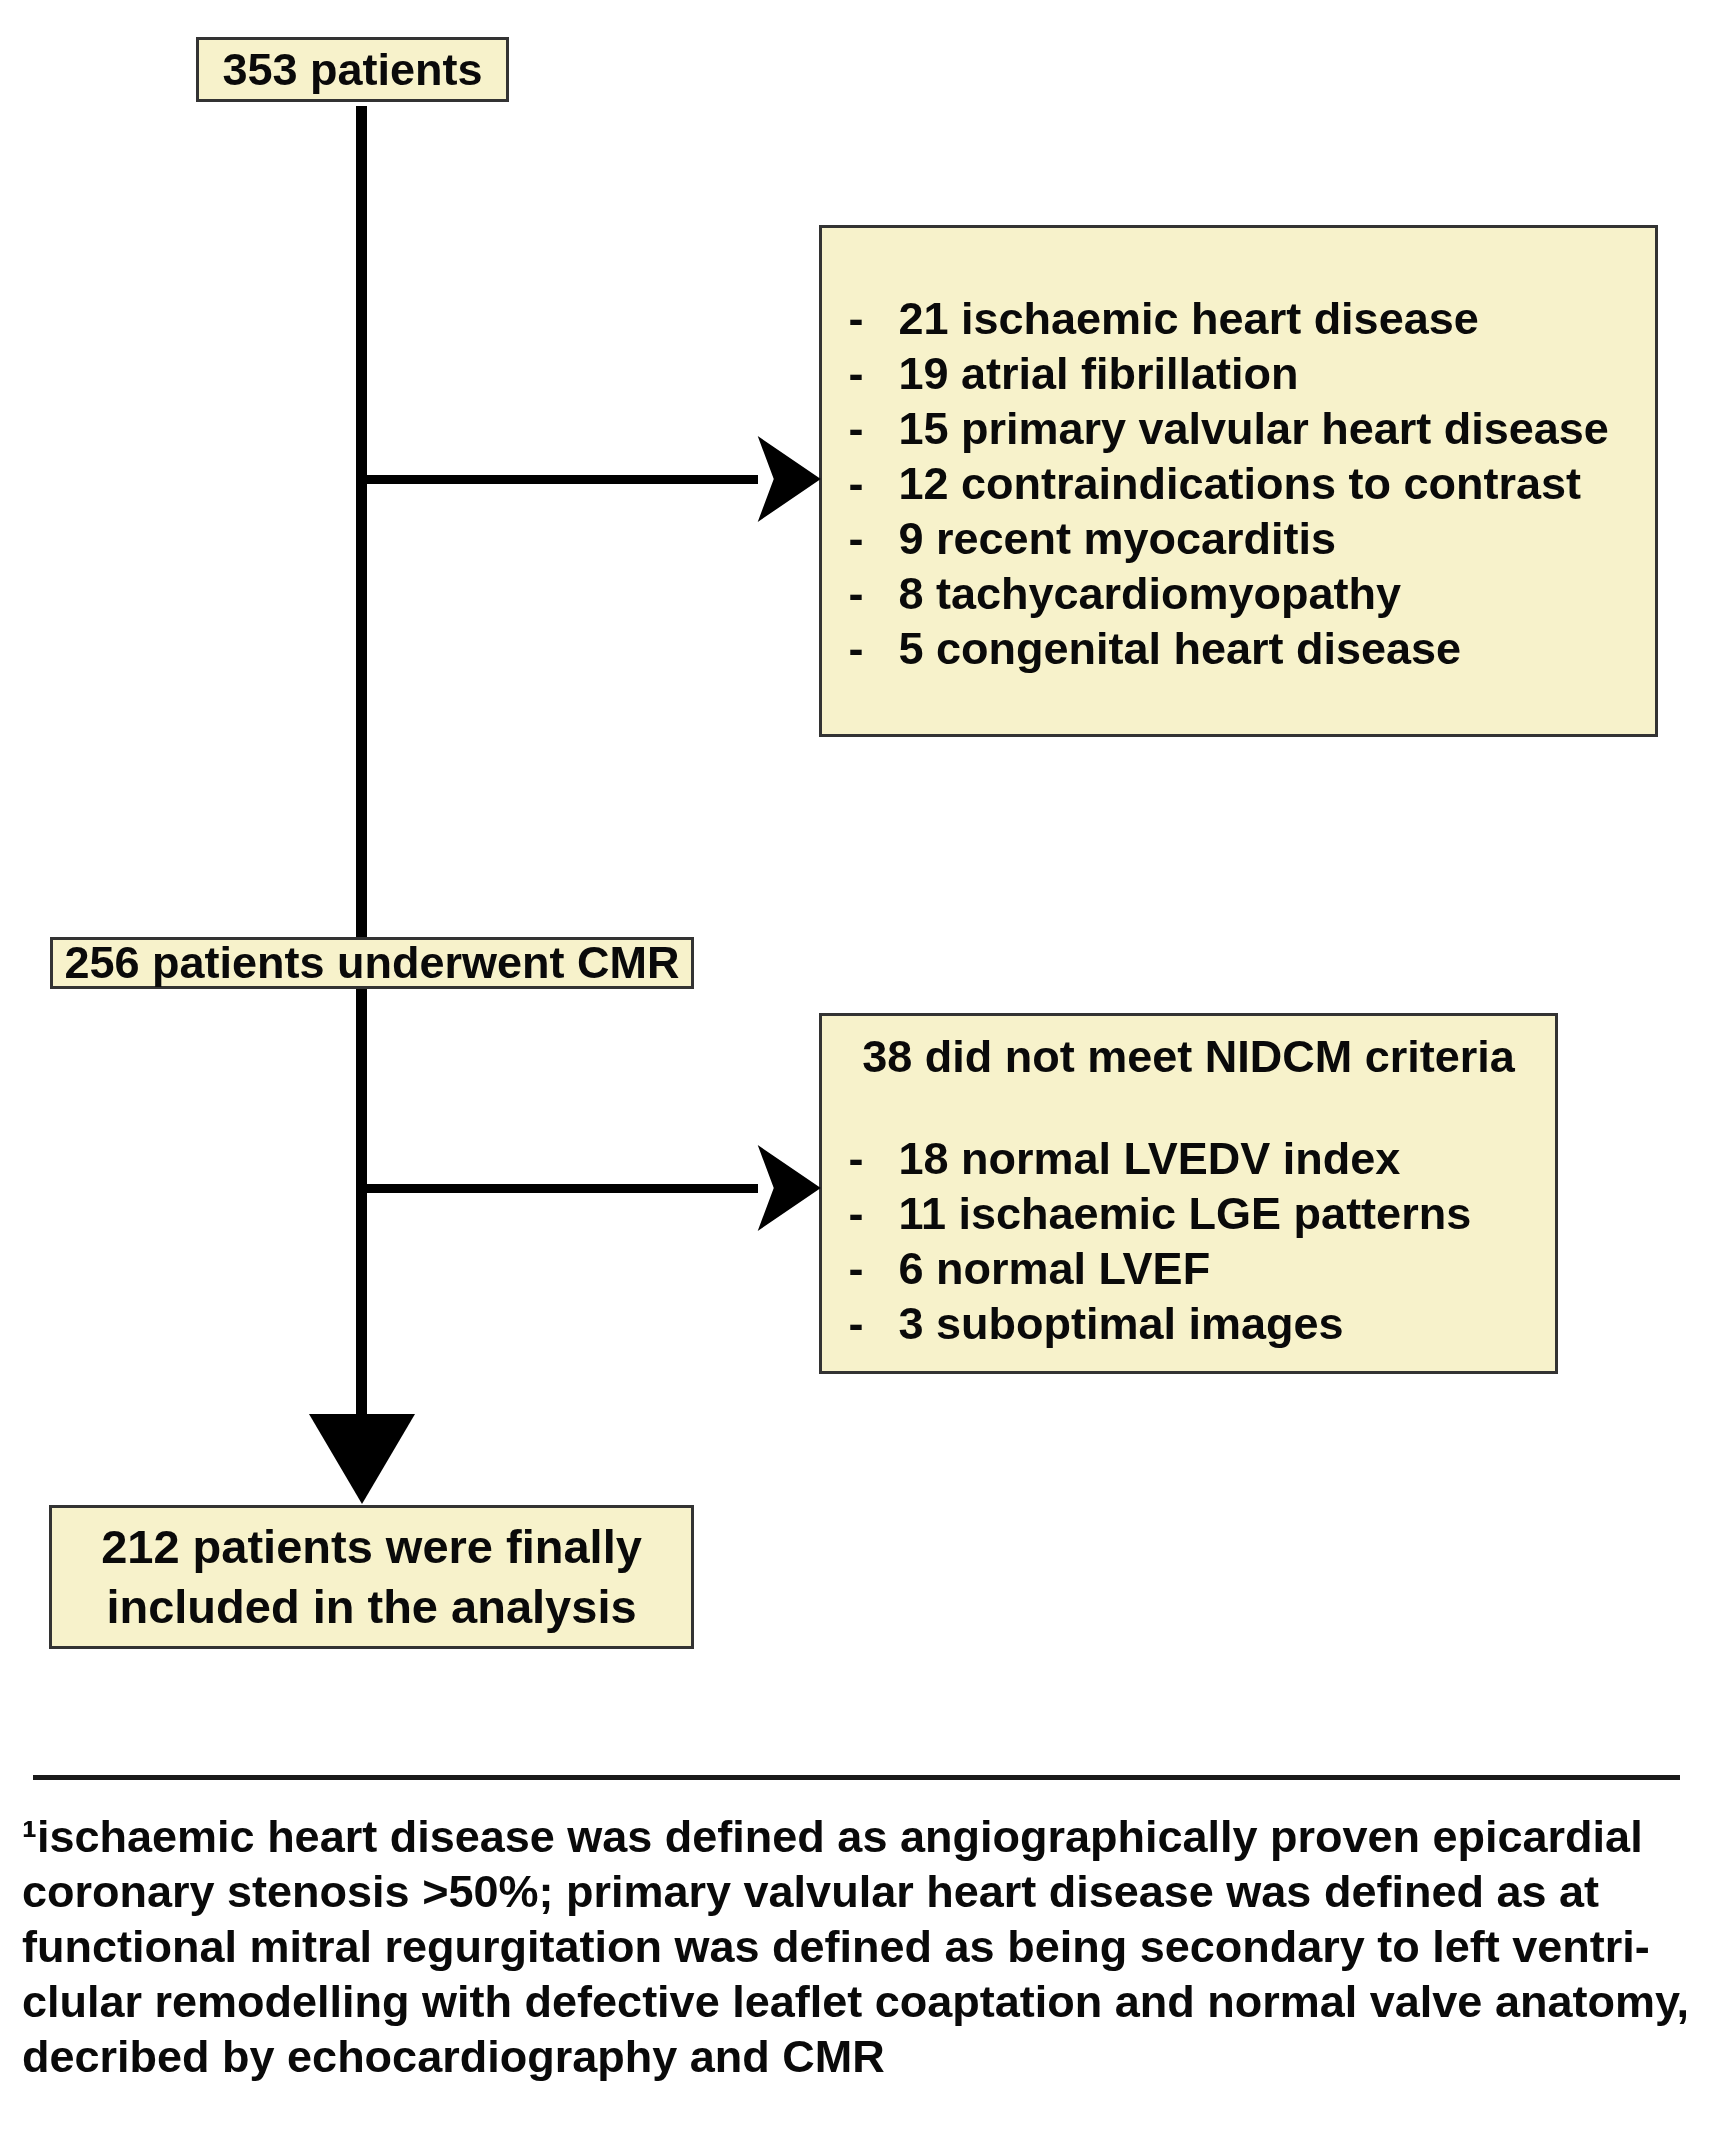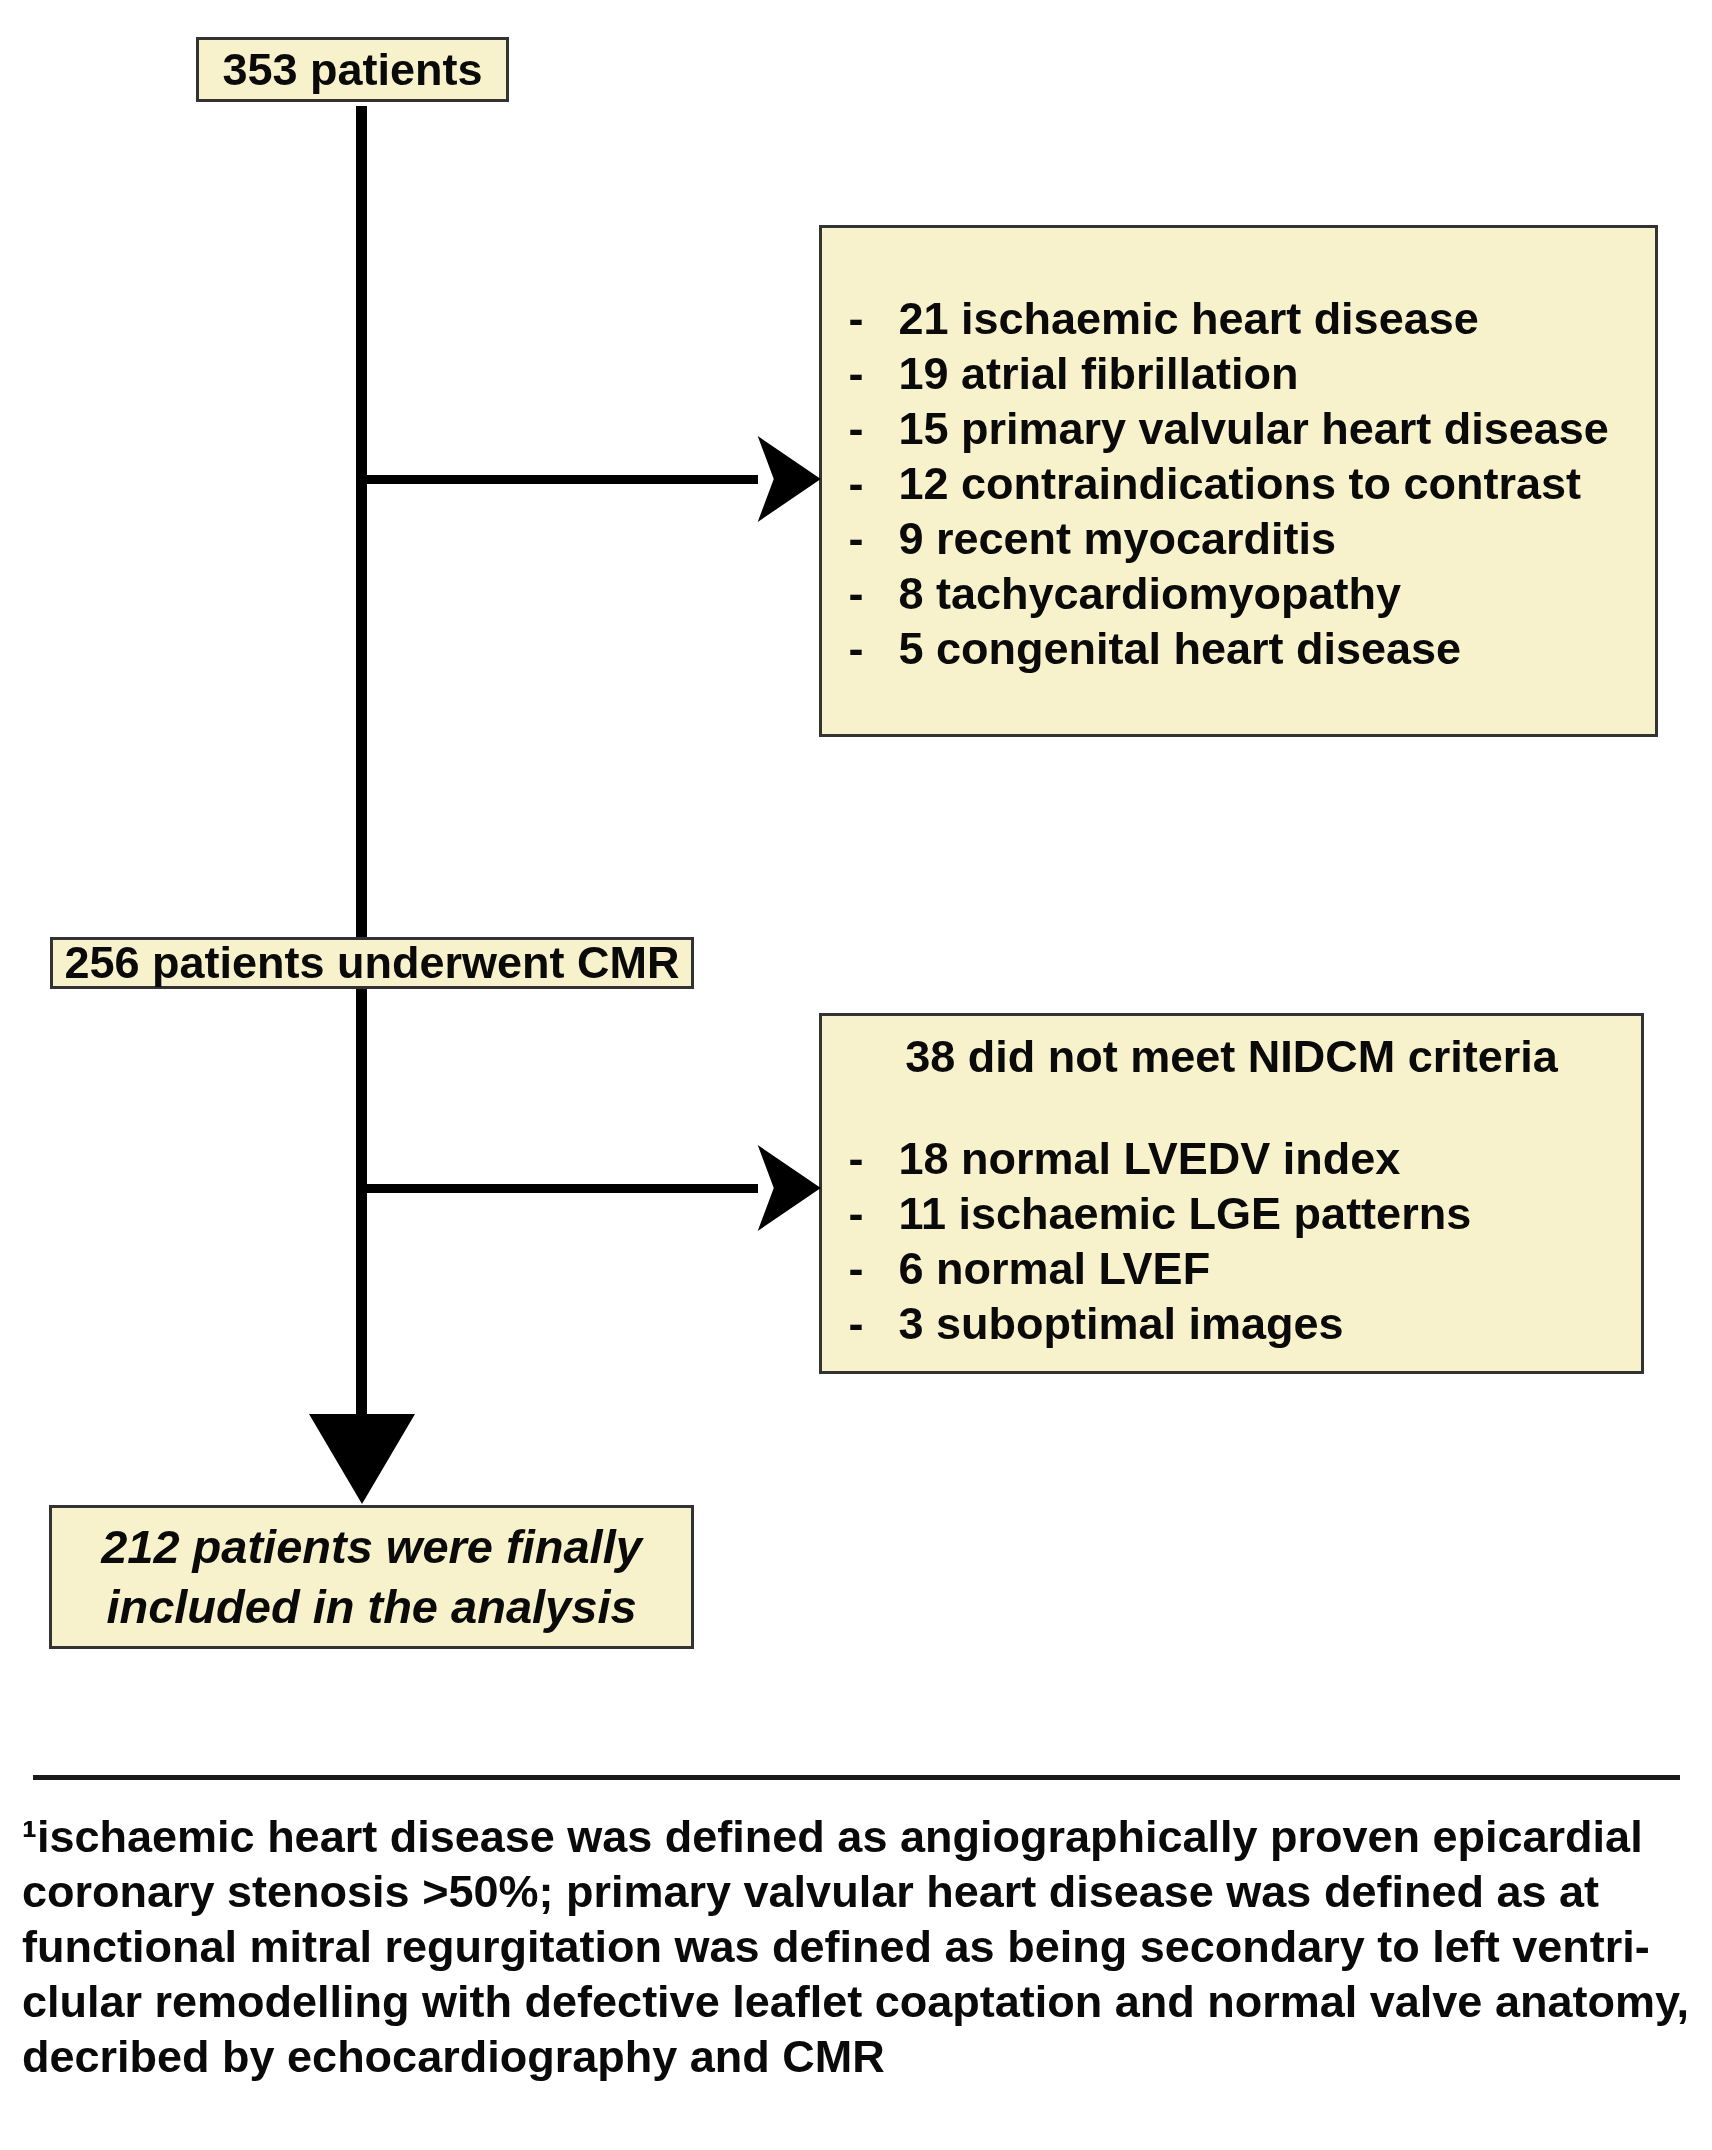--- a/index.html
+++ b/index.html
@@ -30,25 +30,25 @@
     text-align: center;
   }
   .node-label { font-size: 45px; }
 
   
   .box-start  { left: 196px; top: 37px;  width: 313px;  height: 65px; }
   
   .box-cmr    { left: 50px;  top: 937px; width: 644px; height: 52px; z-index: 2; }
   
   .box-final  { left: 49px;  top: 1505px; width: 645px; height: 144px; flex-direction: column; z-index: 2; }
-  .box-final .node-label { font-size: 47px; line-height: 60px; font-style: italic; }
+  .box-final .node-label { font-size: 47px; line-height: 60px; }
 
   
   .box-excluded { left: 819px; top: 225px;  width: 839px; height: 512px; padding-top: 14px; }
-  .box-nidcm    { left: 819px; top: 1013px; width: 825px; height: 361px; padding-top: 15px; }
+  .box-nidcm    { left: 819px; top: 1013px; width: 739px; height: 361px; padding-top: 15px; }
   .side-title {
     font-size: 45px;
     line-height: 52px;
     text-align: center;
   }
   .item-list { margin-top: 49px; }
   .box-nidcm .item-list { margin-top: 48px; }
   .item-row {
     display: flex;
     align-items: baseline;

